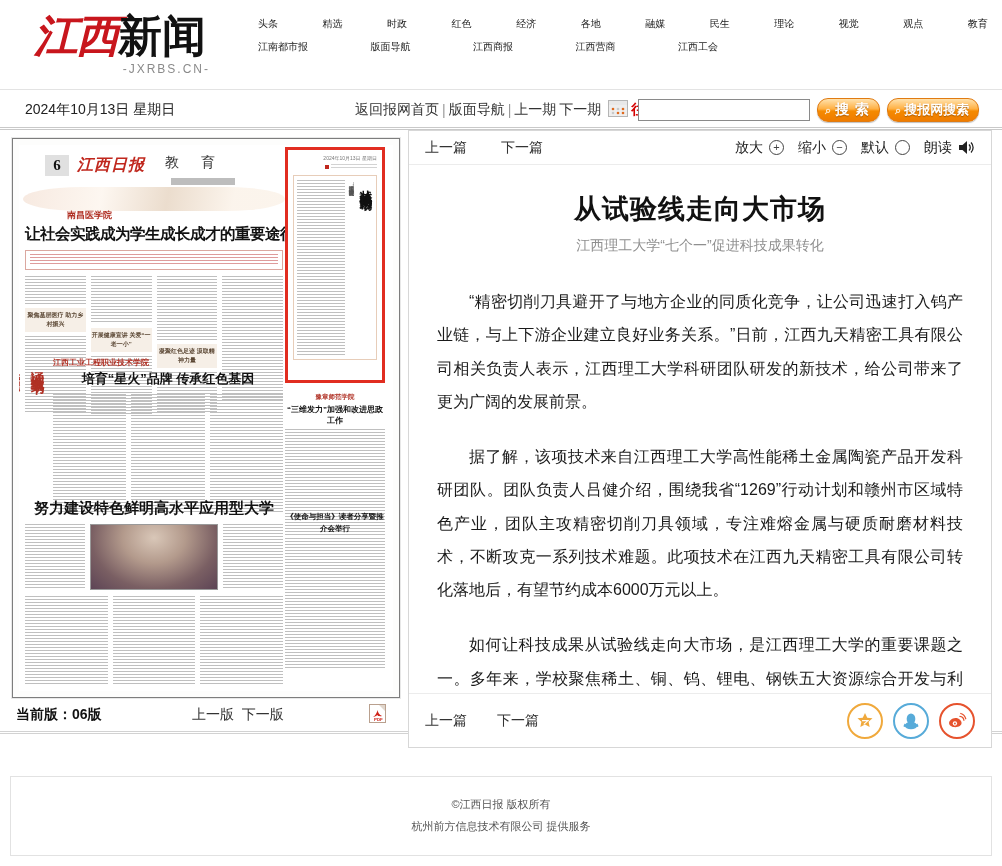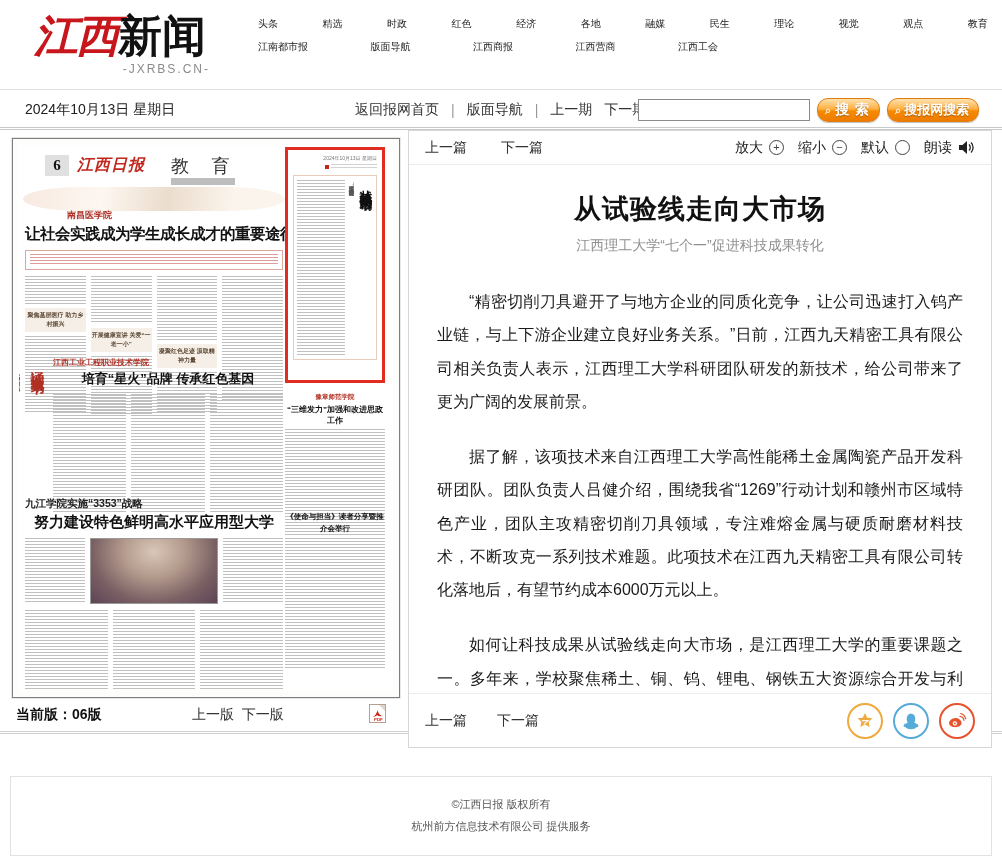--- a/index.html
+++ b/index.html
@@ -18,21 +18,21 @@
   .logo-xw { color:#111; }
   .logo-sub { display:block; text-align:right; color:#8a8a8a; font-size:12px; letter-spacing:2px; margin-top:-4px; padding-right:34px; }
   .nav { position:absolute; left:258px; right:14px; top:12px; }
   .nav-row { display:flex; justify-content:space-between; line-height:23px; font-size:10px; color:#222; }
   .nav-row.r3 { width:63%; }
   .nav-row span { cursor:pointer; white-space:nowrap; }
 
   
   .toolbar { position:relative; height:40px; border-bottom:3px double #c9c9c9; }
   .tb-date { position:absolute; left:25px; top:11px; font-size:14px; color:#222; }
-  .tb-links { position:absolute; left:355px; top:10px; display:flex; align-items:center; gap:12px; font-size:14px; }
+  .tb-links { position:absolute; left:355px; top:10px; display:flex; align-items:center; gap:3px; font-size:14px; }
   .tb-sep { color:#999; }
   .tb-archive { color:#d40000; font-weight:bold; }
   .cal-icon { display:inline-block; margin-left:4px; }
   .tb-search { position:absolute; left:638px; top:8px; display:flex; align-items:center; gap:7px; }
   .tb-input { width:172px; height:22px; border:1px solid #8a8a8a; background:#fff; padding:0 4px; font-size:13px; }
   .btn-orange {
     height:24px; border:1px solid #e07b12; border-radius:11px; padding:0 9px 0 7px;
     background:linear-gradient(#ffe2ae, #ffb043 45%, #f58a00 55%, #ef7c00);
     color:#fff; font-weight:bold; font-size:14px; letter-spacing:1px; cursor:pointer;
     display:inline-flex; align-items:center; gap:3px; text-shadow:0 1px 1px rgba(120,60,0,.6);
@@ -46,21 +46,21 @@
 
   
   .paper-panel { position:absolute; left:12px; top:8px; width:388px; height:560px;
     border:1px solid #7d7d7d; background:#fdfdfc; box-shadow:0 0 0 1px #e8e8e8; }
   .paper-page { position:relative; width:374px; height:546px; margin:6px auto; background:#fff; overflow:hidden; }
 
   .pg-num { position:absolute; left:26px; top:10px; width:24px; height:21px; background:#e0e0e0;
     font-family:"Liberation Serif", serif; font-weight:bold; font-size:15px; text-align:center; line-height:21px; color:#111; }
   .pg-masthead { position:absolute; left:58px; top:10px; color:#c0281e; font-family:"Liberation Serif", serif;
     font-style:italic; font-weight:bold; font-size:16px; letter-spacing:1px; }
-  .pg-section { position:absolute; left:152px; top:9px; font-family:Liberation Serif, serif; font-size:18px;
+  .pg-section { position:absolute; left:146px; top:9px; font-family:Liberation Sans, sans-serif; font-size:14px;
     letter-spacing:9px; color:#333; }
   .pg-section-bar { position:absolute; left:152px; top:33px; width:64px; height:7px; background:#bdbdbd; }
   .pg-wave { position:absolute; left:4px; top:42px; width:262px; height:24px;
     background:linear-gradient(100deg,#f6e7dd 0%,#fdf6ef 30%,#e9d9c8 55%,#fbf3ea 80%); border-radius:40%/90%; opacity:.9; }
 
   .ftext { background:repeating-linear-gradient(to bottom, #9d9d9d 0 1px, transparent 1px 3px); opacity:.65; }
   .ftext.red { background:repeating-linear-gradient(to bottom, #c66 0 1px, transparent 1px 3px); }
   .ftext.lt { opacity:.45; }
 
   .artA { position:absolute; left:6px; top:64px; width:258px; }
@@ -279,21 +279,20 @@
         </div>
       </div>
 
       <div class="artC">
         <div class="org">豫章师范学院</div>
         <div class="title">“三维发力”加强和改进思政工作</div>
         <div class="ftext" style="height:106px"></div>
       </div>
 
       <div class="artD">
-        <div class="pre">九江学院实施“3353”战略</div>
         <div class="title">努力建设特色鲜明高水平应用型大学</div>
         <div class="dmid">
           <div class="dcol">
               <div class="ftext" style="height:66px"></div>
             </div>
           <div class="photo"></div>
           <div class="dcol">
               <div class="ftext" style="height:66px"></div>
             </div>
         </div>

